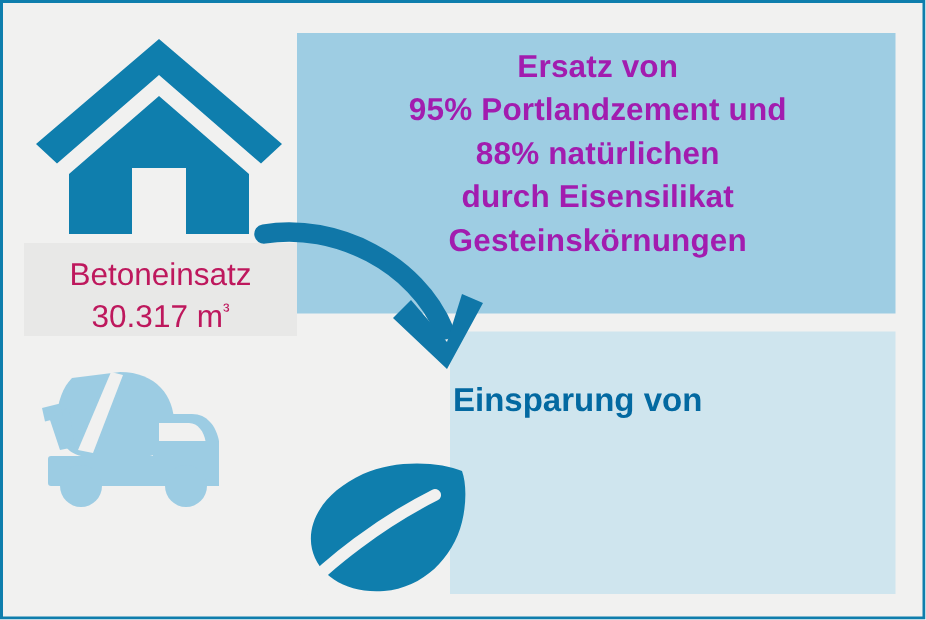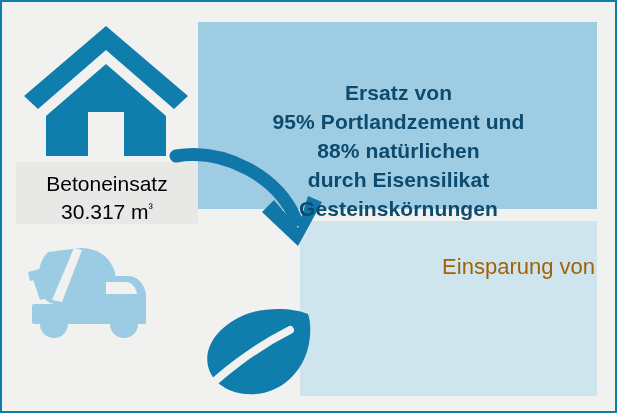--- a/index.html
+++ b/index.html
@@ -44,51 +44,50 @@
     background: #e8e8e7;
   }
 
   
   .txt-top {
     position: absolute;
     left: 200px;
     top: 28px;
     width: 393px;
     text-align: center;
-    color: #0c4a6e;
+    color: #a21caf;
     font-weight: bold;
     font-size: 21px;
     line-height: 29px;
     letter-spacing: 0.1px;
-    margin-top: 48px;
   }
   .txt-bottom {
     position: absolute;
     left: 300px;
     top: 248px;
     width: 293px;
-    text-align: right;
-    color: #a16207;
-    font-weight: normal;
+    text-align: left;
+    color: #0369a1;
+    font-weight: bold;
     font-size: 22px;
     line-height: 34px;
   }
   .txt-bottom sub {
     font-size: 0.68em;
     vertical-align: baseline;
     position: relative;
     bottom: -0.22em;
   }
   .txt-left {
     position: absolute;
     left: 14px;
     top: 168px;
     width: 182px;
     text-align: center;
-    color: #000000;
+    color: #be185d;
     font-weight: normal;
     font-size: 21px;
     line-height: 28px;
   }
   .txt-left sup {
     font-size: 0.62em;
     vertical-align: baseline;
     position: relative;
     top: -0.52em;
   }

